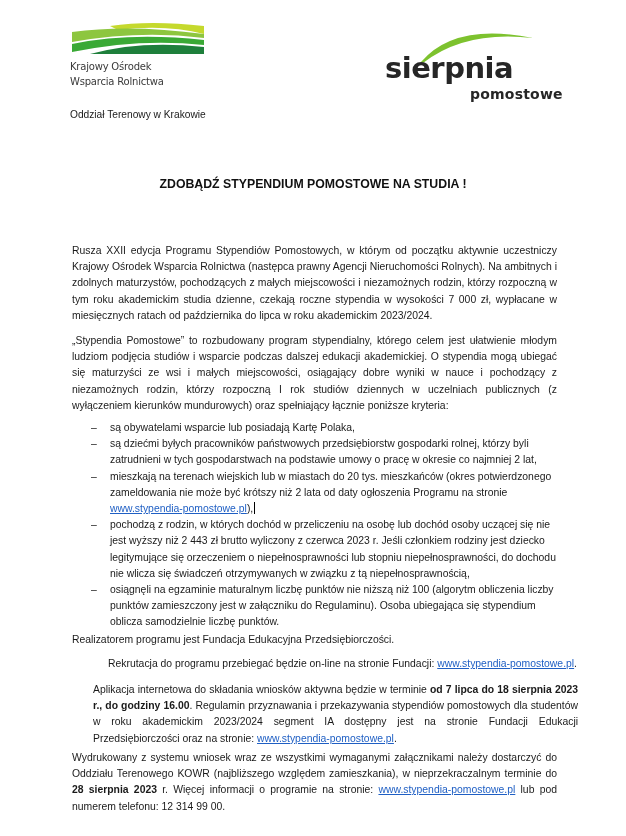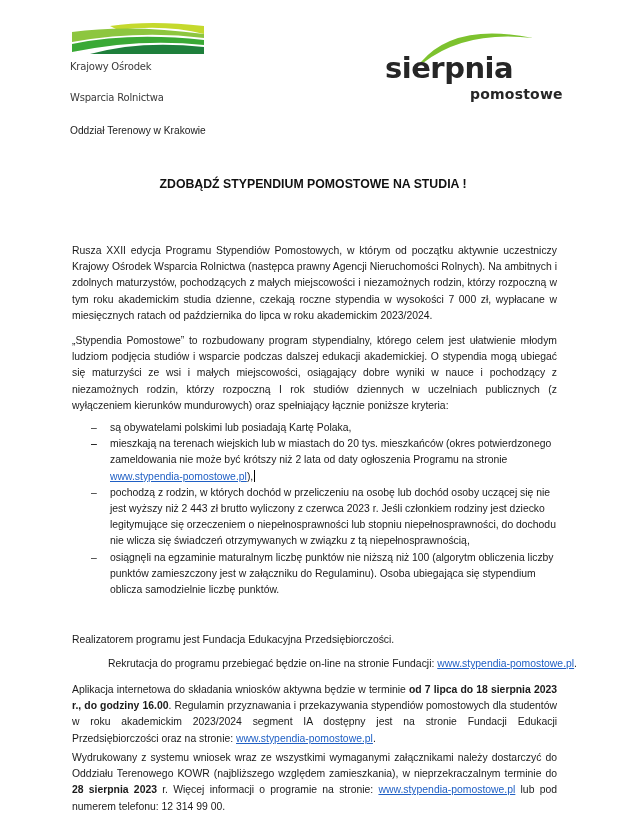--- a/index.html
+++ b/index.html
@@ -17,58 +17,58 @@
   .justify { text-align:justify; text-align-last:left; }
   .p1 { top:243px; }
   .p2 { top:333px; }
   ul.criteria { position:absolute; left:72px; width:485px; top:420px; list-style:none; margin:0; padding:0; font-size:10.4px; line-height:16.2px; }
   ul.criteria li { position:relative; padding-left:38px; }
   ul.criteria li .dash { position:absolute; left:19px; top:0; }
   a.link { color:#1f5fc4; text-decoration:underline; }
   .cursor { display:inline-block; width:1px; height:12px; background:#000; vertical-align:-2px; margin-left:1px; }
   .p3 { top:632px; }
   .p4 { top:656px;margin-left:36px; }
-  .p5 { top:682px; }
+  .p5 { top:682px;margin-left:21px; }
   .p6 { top:750px; }
   b { font-weight:bold; }
 </style>
 </head>
 <body>
 
 <div class="kowr-logo">
   <svg class="kowr-graphic" viewBox="0 0 134 32">
     <path d="M40 4 Q80 -2 134 4 L134 12 Q95 2 48 8 Z" fill="#c5d92d"></path>
     <path d="M2 10 Q60 2 134 12 L134 16 Q70 8 2 20 Z" fill="#8dc63f"></path>
     <path d="M2 22 Q60 10 134 18 L134 23 Q70 16 2 30 Z" fill="#3aa935"></path>
     <path d="M20 32 Q70 18 134 25 L134 32 Z" fill="#1e7f3b"></path>
   </svg>
   <div class="kowr-name">Krajowy Ośrodek</div>
-  <div class="kowr-name" style="margin-top:16px">Wsparcia Rolnictwa</div>
+  <div class="kowr-name" style="margin-top:0">Wsparcia Rolnictwa</div>
   <div class="kowr-branch">Oddział Terenowy w Krakowie</div>
 </div>
 
 <div class="sp-logo">
   <svg class="sp-arc" viewBox="0 0 160 40">
     <path d="M36 36 Q70 -4 148 12 Q80 4 38 37 Z" fill="#7dc22e"></path>
   </svg>
   <div class="sp-main">sierpnia</div>
   <div class="sp-sub">pomostowe</div>
 </div>
 
 <div class="headline">
   <div>ZDOBĄDŹ STYPENDIUM POMOSTOWE NA STUDIA !</div>
 </div>
 
 <div class="body-text justify p1">Rusza XXII edycja Programu Stypendiów Pomostowych, w którym od początku aktywnie uczestniczy Krajowy Ośrodek Wsparcia Rolnictwa (następca prawny Agencji Nieruchomości Rolnych). Na ambitnych i zdolnych maturzystów, pochodzących z małych miejscowości i niezamożnych rodzin, którzy rozpoczną w tym roku akademickim studia dzienne, czekają roczne stypendia w wysokości 7 000 zł, wypłacane w miesięcznych ratach od października do lipca w roku akademickim 2023/2024.</div>
 
 <div class="body-text justify p2">„Stypendia Pomostowe” to rozbudowany program stypendialny, którego celem jest ułatwienie młodym ludziom podjęcia studiów i wsparcie podczas dalszej edukacji akademickiej. O stypendia mogą ubiegać się maturzyści ze wsi i małych miejscowości, osiągający dobre wyniki w nauce i pochodzący z niezamożnych rodzin, którzy rozpoczną I rok studiów dziennych w uczelniach publicznych (z wyłączeniem kierunków mundurowych) oraz spełniający łącznie poniższe kryteria:</div>
 
 <ul class="criteria">
-  <li><span class="dash">–</span><span>są obywatelami polskimi lub posiadają Kartę Polaka,</span></li>
-  <li><span class="dash">–</span></li>
+  <li><span class="dash">–</span><span>są obywatelami wsparcie lub posiadają Kartę Polaka,</span></li>
+  <li><span class="dash">–</span><span>są dziećmi byłych pracowników państwowych przedsiębiorstw gospodarki rolnej, którzy byli zatrudnieni w tych gospodarstwach na podstawie umowy o pracę w okresie co najmniej 2 lat,</span></li>
   <li><span class="dash">–</span><span>mieszkają na terenach wiejskich lub w miastach do 20 tys. mieszkańców (okres potwierdzonego zameldowania nie może być krótszy niż 2 lata od daty ogłoszenia Programu na stronie </span><a class="link" href="#">www.stypendia-pomostowe.pl</a><span>),</span><span class="cursor"></span></li>
   <li><span class="dash">–</span><span>pochodzą z rodzin, w których dochód w przeliczeniu na osobę lub dochód osoby uczącej się nie jest wyższy niż 2 443 zł brutto wyliczony z czerwca 2023 r. Jeśli członkiem rodziny jest dziecko legitymujące się orzeczeniem o niepełnosprawności lub stopniu niepełnosprawności, do dochodu nie wlicza się świadczeń otrzymywanych w związku z tą niepełnosprawnością,</span></li>
   <li><span class="dash">–</span><span>osiągnęli na egzaminie maturalnym liczbę punktów nie niższą niż 100 (algorytm obliczenia liczby punktów zamieszczony jest w załączniku do Regulaminu). Osoba ubiegająca się stypendium oblicza samodzielnie liczbę punktów.</span></li>
 </ul>
 
 <div class="body-text p3">Realizatorem programu jest Fundacja Edukacyjna Przedsiębiorczości.</div>
 
 <div class="body-text p4"><span>Rekrutacja do programu przebiegać będzie on-line na stronie Fundacji: </span><a class="link" href="#">www.stypendia-pomostowe.pl</a><span>.</span></div>
 
 <div class="body-text justify p5"><span>Aplikacja internetowa do składania wniosków aktywna będzie w terminie </span><b>od 7 lipca do 18 sierpnia 2023 r., do godziny 16.00</b><span>. Regulamin przyznawania i przekazywania stypendiów pomostowych dla studentów w roku akademickim 2023/2024 segment IA dostępny jest na stronie Fundacji Edukacji Przedsiębiorczości oraz na stronie: </span><a class="link" href="#">www.stypendia-pomostowe.pl</a><span>.</span></div>

